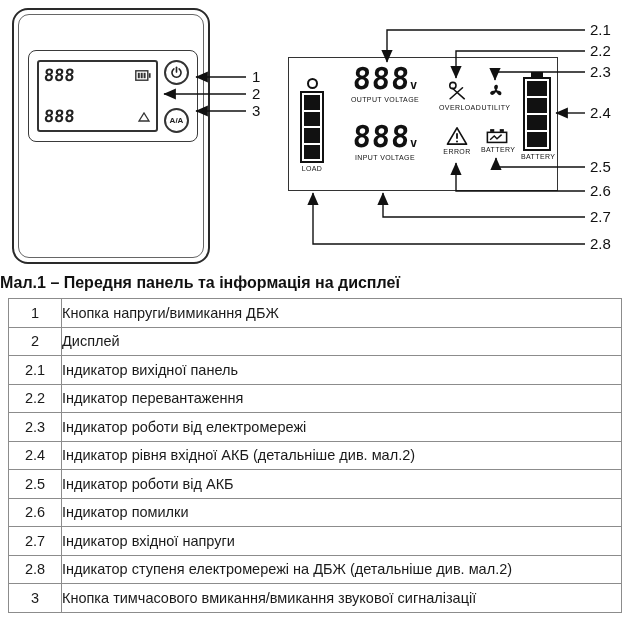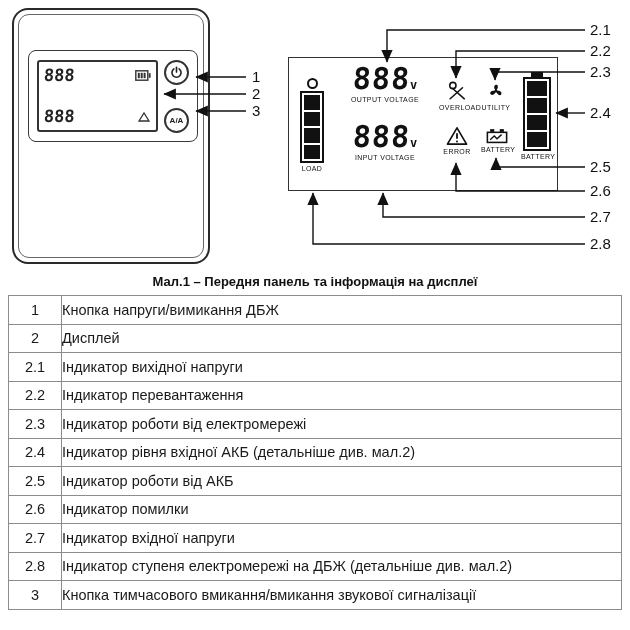--- a/index.html
+++ b/index.html
@@ -50,21 +50,21 @@
   .utl { left:190px; top:22px; width:34px; }
   .err { left:148px; top:68px; width:40px; }
   .batsm { left:192px; top:70px; width:32px; }
   .bat-big { left:232px; top:14px; width:32px; }
   .bat-cap { width:12px; height:5px; background:#111; margin:0 auto; }
   .big-body { width:28px; height:74px; margin:0 auto; }
   .ico22 { width:22px; height:22px; margin:0 auto; display:block; }
 
   .co { position:absolute; font-size:15px; color:#111; }
 
-  .caption { text-align:center; font-weight:bold; font-size:13px; margin:0 0 6px; color:#111; }
+  .caption { font-weight:bold; font-size:16px; margin:0 0 6px; color:#111; }
 
   table.spec { border-collapse:collapse; width:614px; margin:6px auto 0; font-size:14.5px; }
   table.spec td { border:1px solid #8c8c8c; height:27.5px; padding:0; }
   td.num { width:52px; text-align:center; }
   td.desc { padding-left:10px; }
 </style>
 </head>
 <body>
 
 <div class="figure">
@@ -221,21 +221,21 @@
     <tr>
       <td class="num">1</td>
       <td class="desc">Кнопка напруги/вимикання ДБЖ</td>
     </tr>
     <tr>
       <td class="num">2</td>
       <td class="desc">Дисплей</td>
     </tr>
     <tr>
       <td class="num">2.1</td>
-      <td class="desc">Індикатор вихідної напруги</td>
+      <td class="desc">Індикатор вихідної панель</td>
     </tr>
     <tr>
       <td class="num">2.2</td>
       <td class="desc">Індикатор перевантаження</td>
     </tr>
     <tr>
       <td class="num">2.3</td>
       <td class="desc">Індикатор роботи від електромережі</td>
     </tr>
     <tr>

